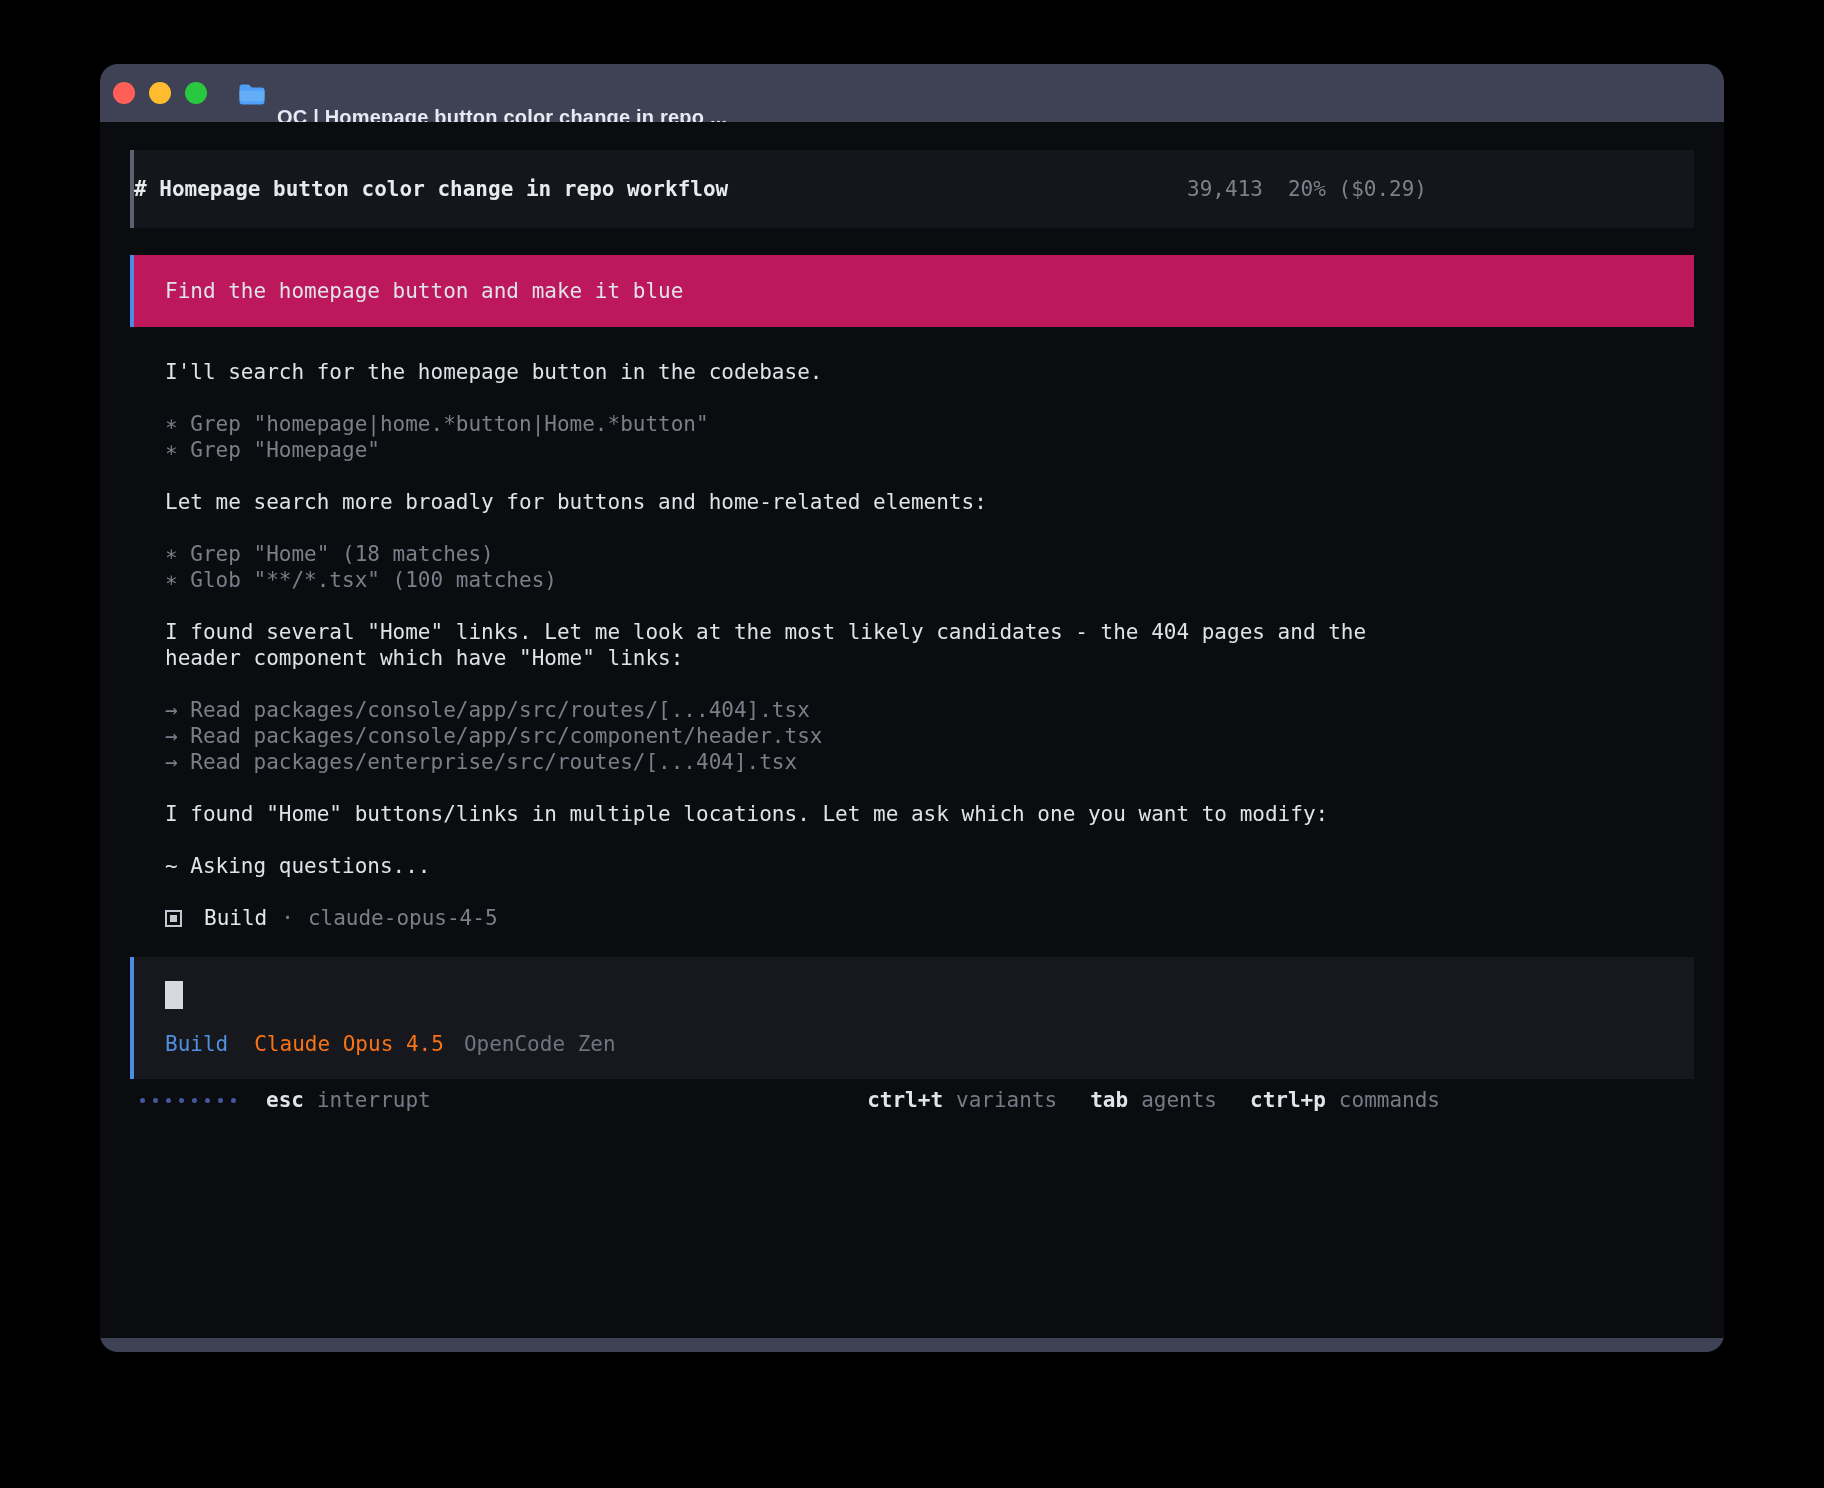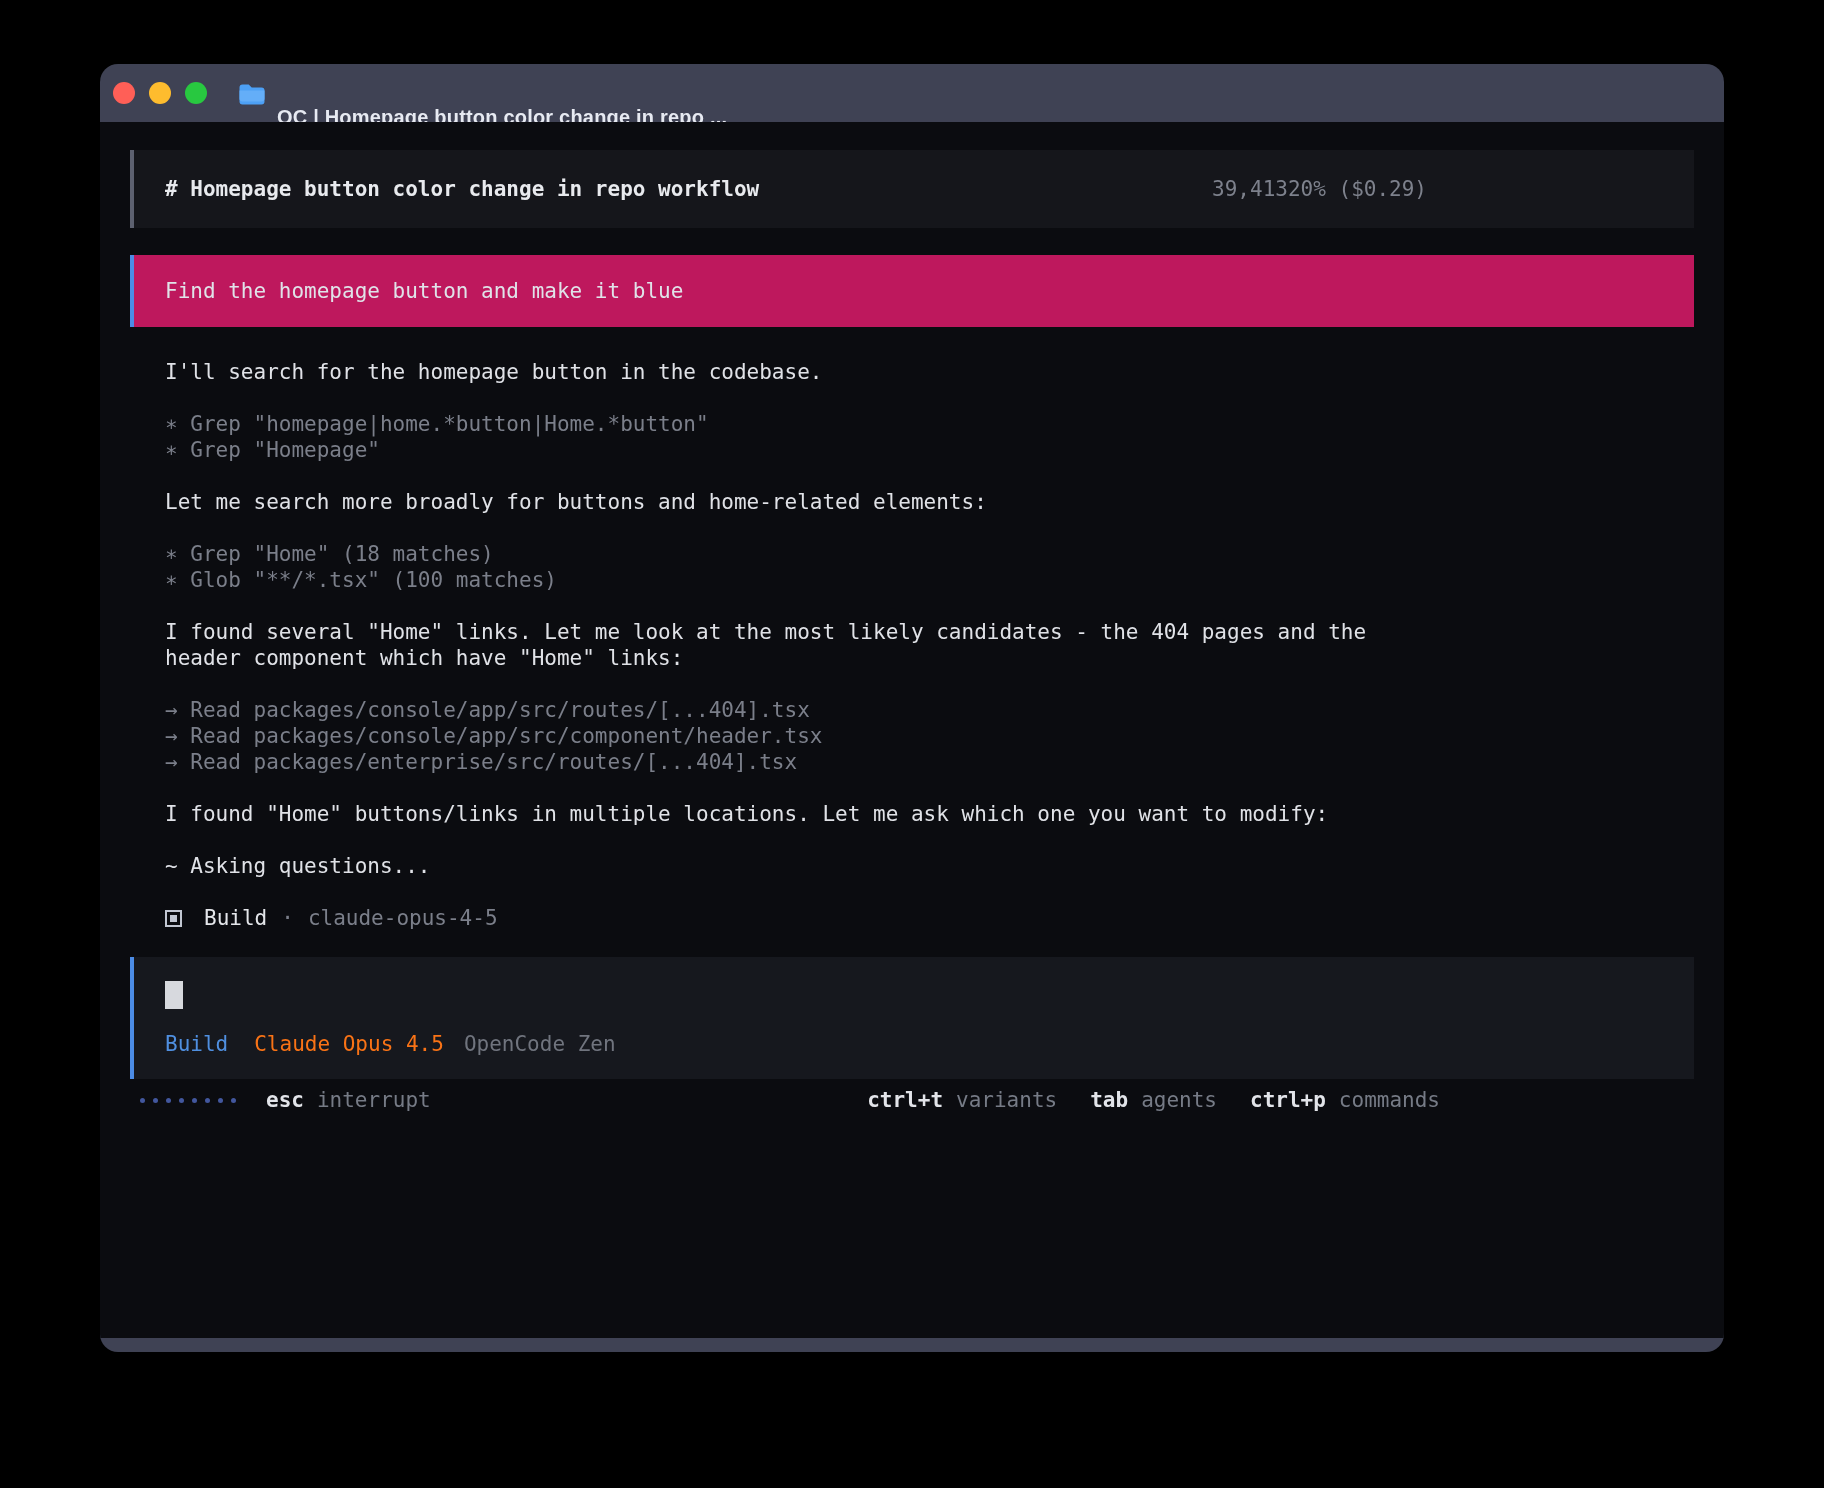--- a/index.html
+++ b/index.html
@@ -29,24 +29,24 @@
   .content {
     flex:none; height:1216px; background:#0b0c10;
     display:flex; flex-direction:column; color:#e0e2e7;
     font-size:21px; line-height:26px;
   }
 
   .session-header {
     margin:28px 30px 0; height:78px; background:#15161b;
     border-left:4px solid #5d6170;
     display:flex; align-items:center;
-    padding-left:31px; padding-right:267px;
+    padding-right:267px;
   }
   .session-title { font-weight:bold; color:#e8eaee; }
-  .session-stats { margin-left:auto; color:#7d818c; display:flex; white-space:pre; }
+  .session-stats { margin-left:auto; color:#7d818c; display:flex; gap:25px; white-space:pre; }
 
   .user-band {
     margin:27px 30px 0; height:72px; background:#be185d;
     border-left:4px solid #4c8ce6;
     display:flex; align-items:center; padding-left:31px; color:#e0e3e9;
   }
 
   .transcript { margin:32px 30px 0 65px; max-width:1240px; }
   .line { line-height:26px; }
   .line.text { color:#e0e2e7; }

